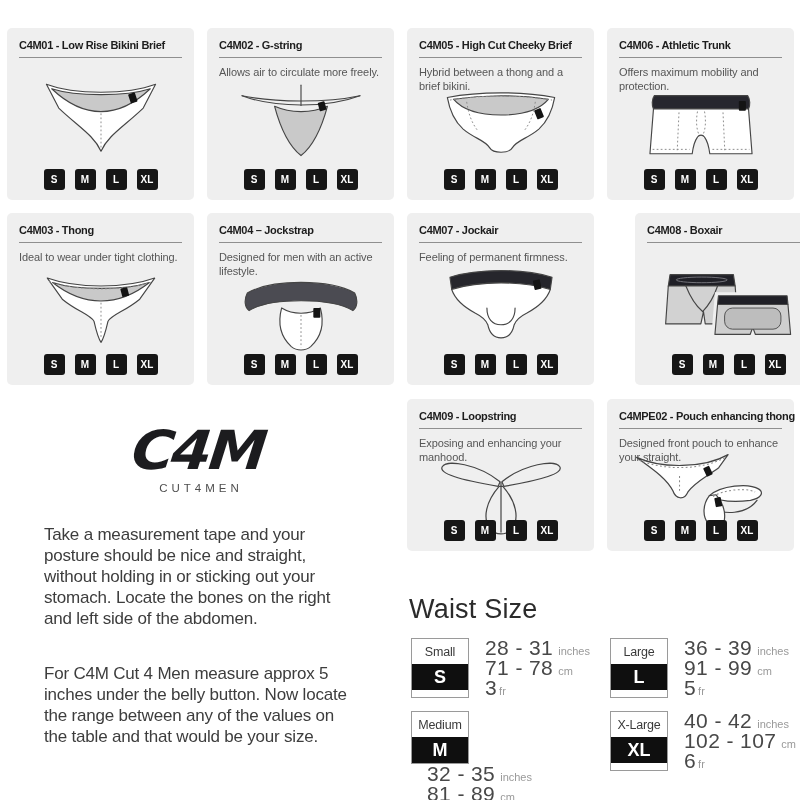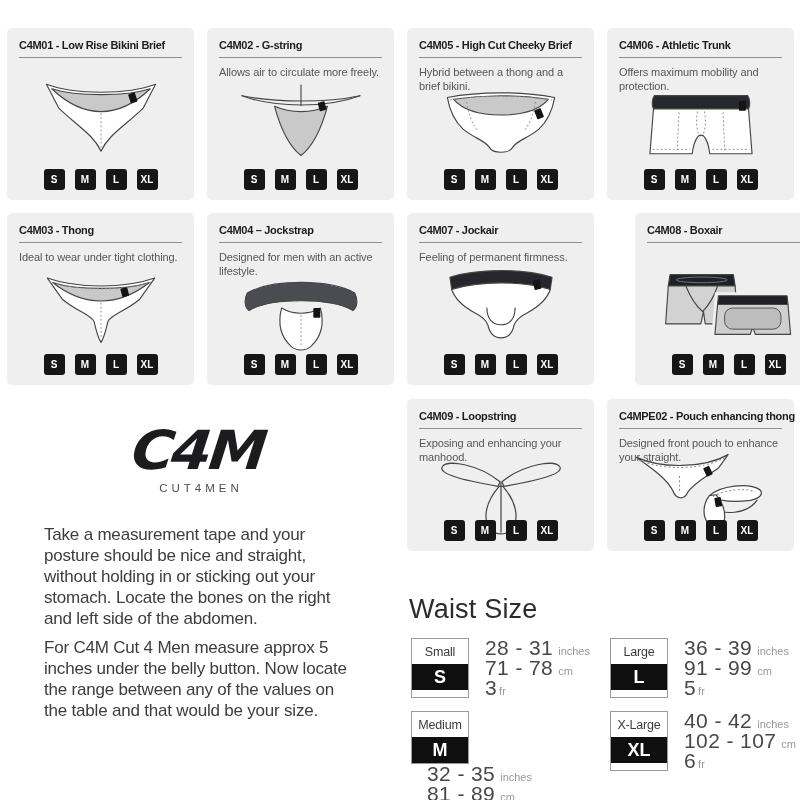--- a/index.html
+++ b/index.html
@@ -48,21 +48,21 @@
     transform:skewX(-6deg) scaleX(1.08); transform-origin:center;
   }
   .logo-sub { font-size:11.5px; letter-spacing:4px; color:#4e4e4e; margin-top:4px; padding-left:6px; }
 
   
   .instructions {
     position:absolute; left:44px; top:524px; width:310px;
     color:#3d3d3d; font-size:17px; line-height:21px; letter-spacing:-0.2px;
   }
   .instructions p { margin:0; }
-  .instructions p + p { margin-top:8px; }
+  .instructions p + p { margin-top:34px; }
 
   
   .waist-title {
     position:absolute; left:409px; top:594px;
     font-size:27px; font-weight:400; color:#2b2b2b; letter-spacing:0.2px;
   }
   .entry { position:absolute; display:flex; }
   .e-small  { left:411px; top:638px; }
   .e-medium { left:411px; top:711px;flex-direction:column; }
   .e-large  { left:610px; top:638px; }

